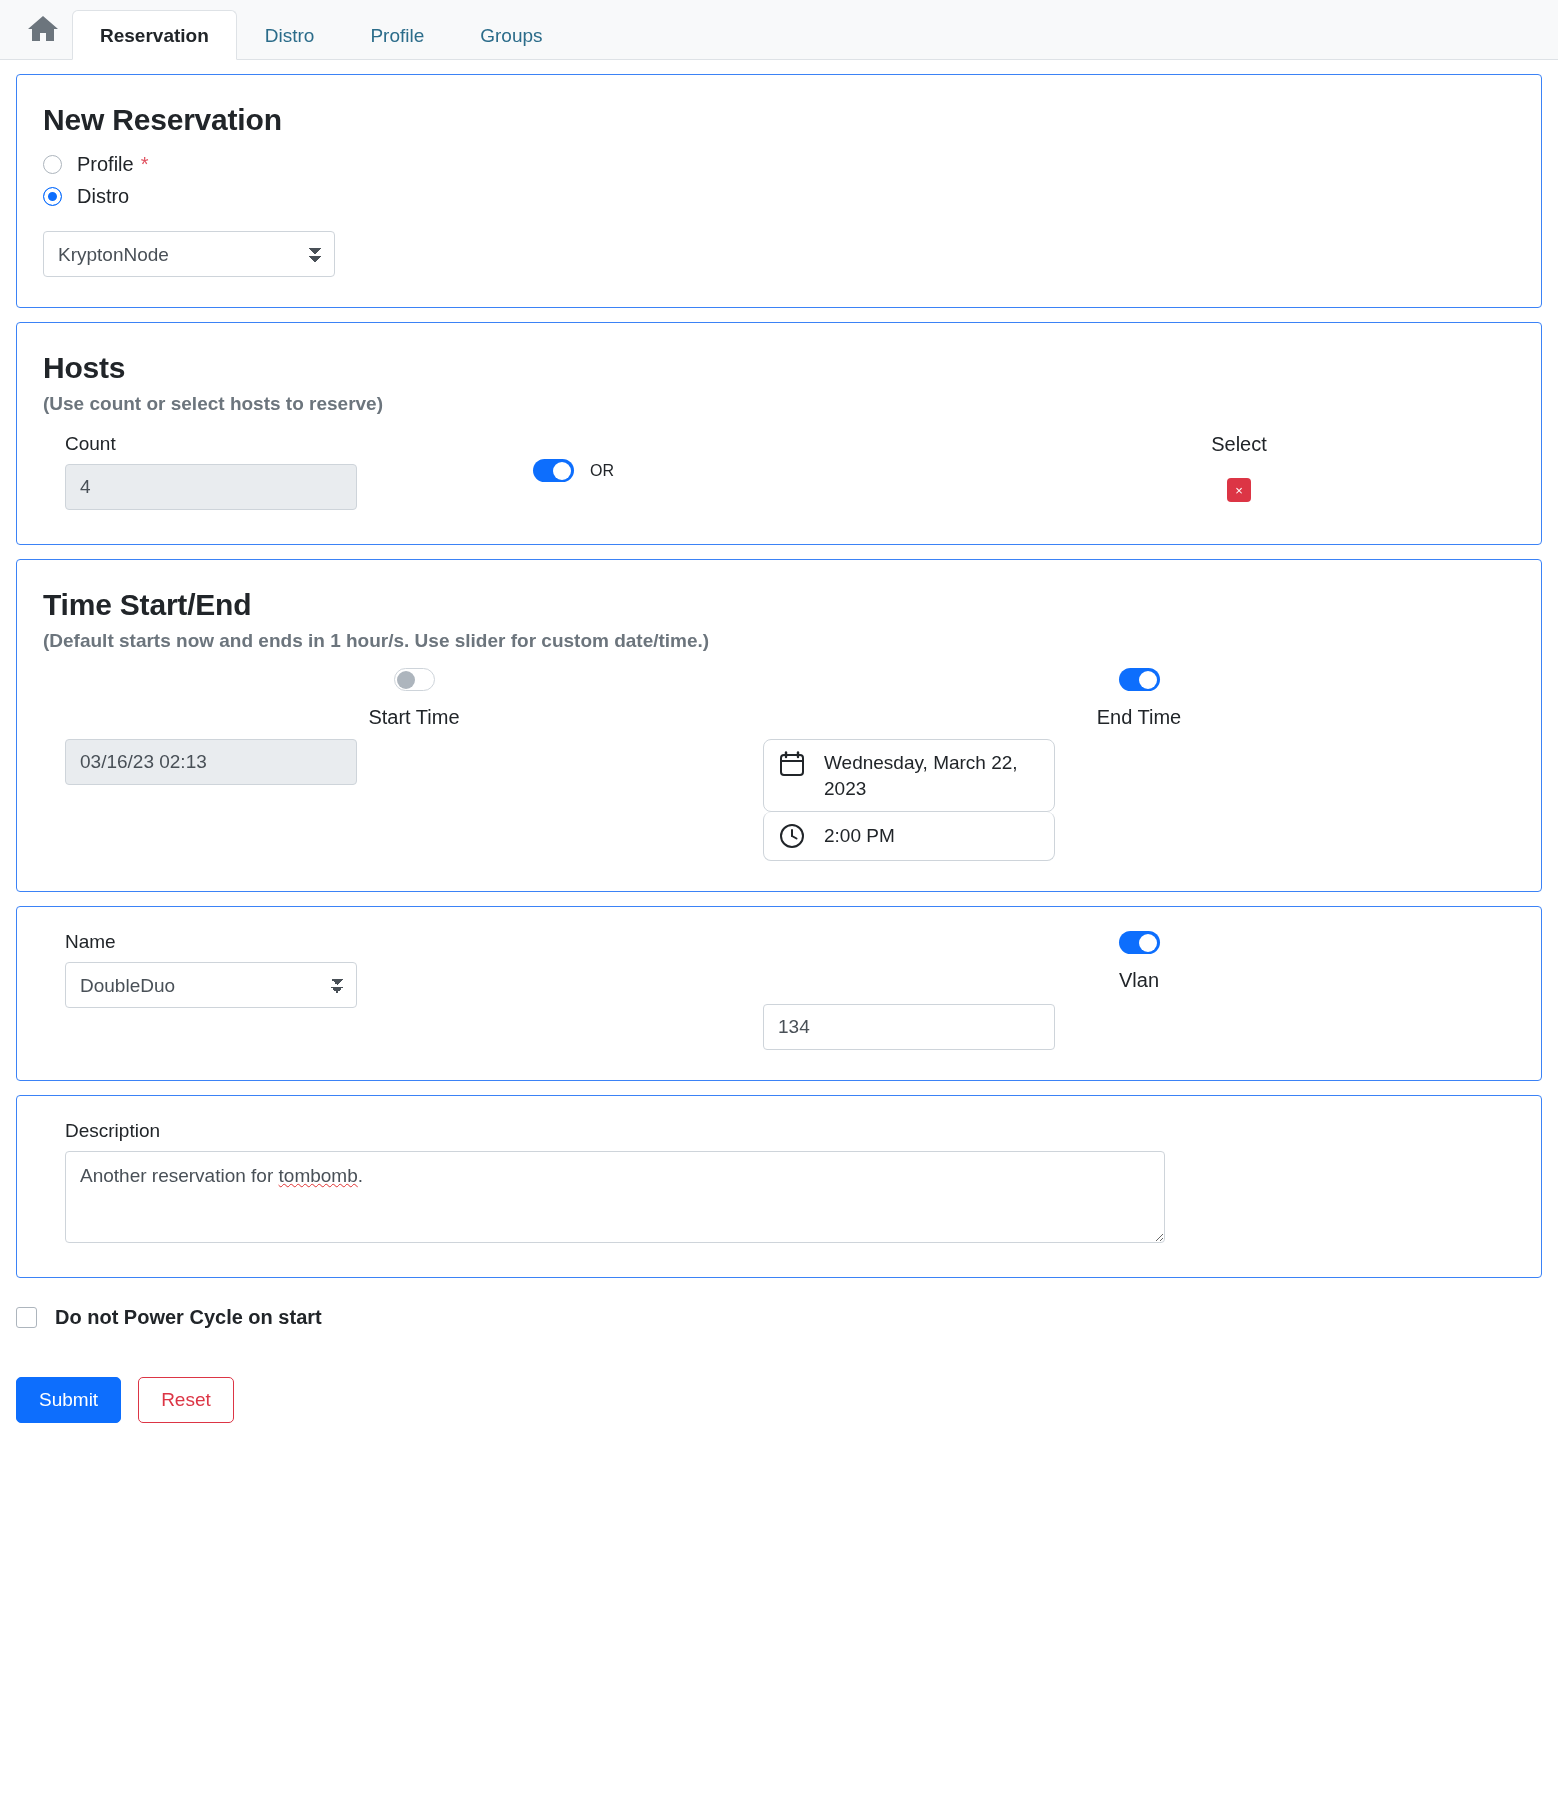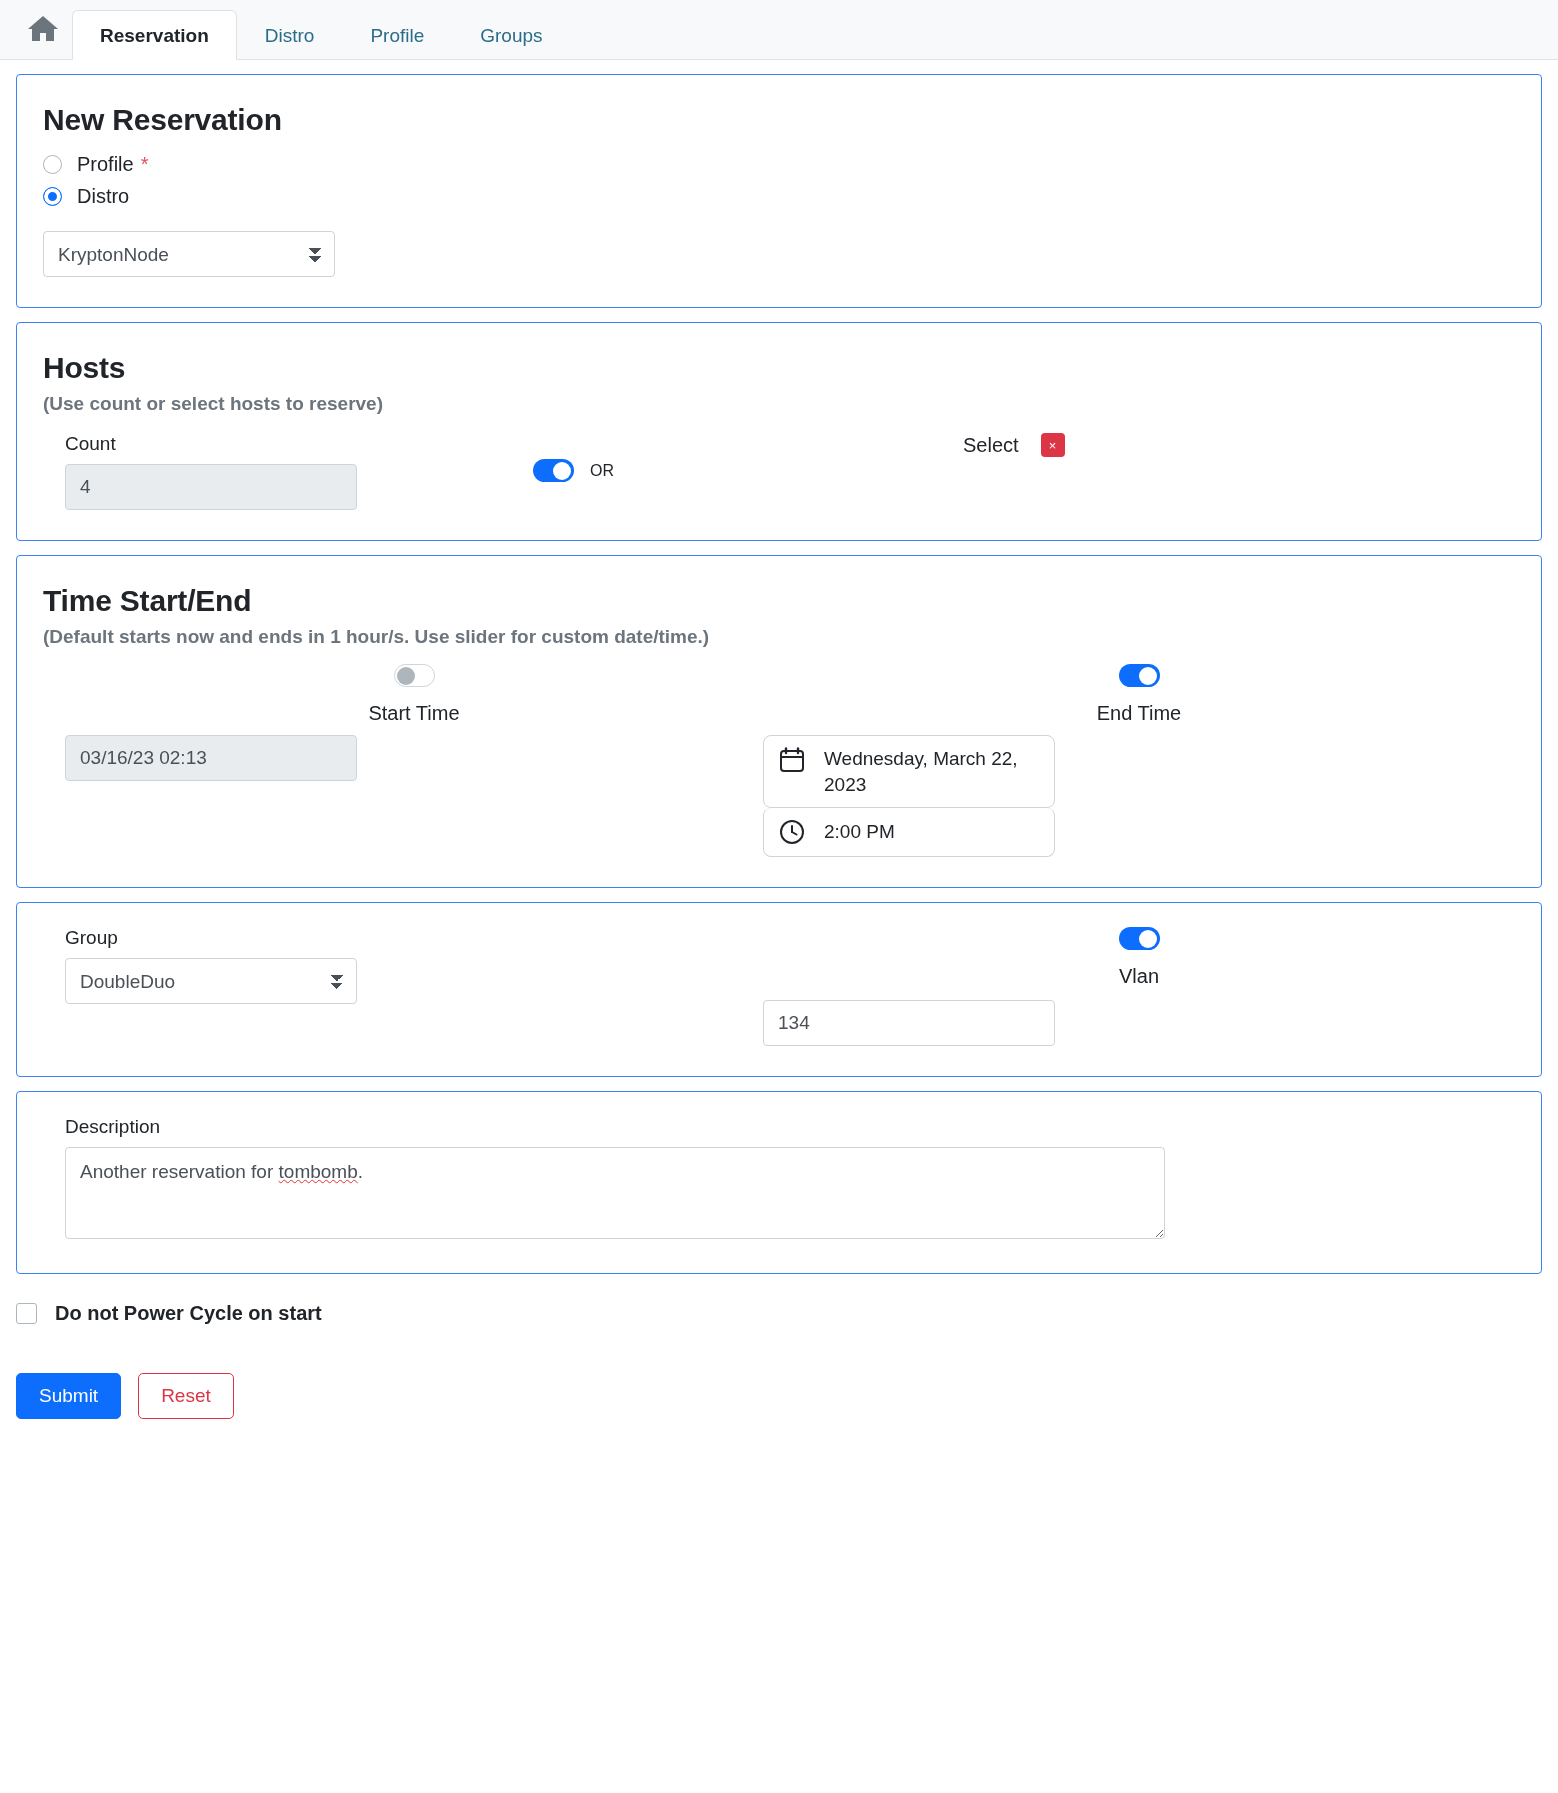--- a/index.html
+++ b/index.html
@@ -166,20 +166,21 @@
     align-items: flex-start;
     margin-top: 18px;
   }
   .hosts-count { width: 490px; padding-left: 22px; }
   .hosts-or { width: 430px; padding-top: 26px; display:flex; align-items:center; gap:16px;}
   .hosts-select { flex: 1; }
   .select-head {
     display: flex; align-items: center; gap: 22px;
     margin-bottom: 12px; padding-left: 0;
     font-size: 20px;
+    flex-direction: column;
   }
   .btn-x {
     width: 24px; height: 24px;
     background: #dc3545;
     border: none; border-radius: 4px;
     color: #fff; font-size: 13px; line-height: 24px;
     text-align: center; cursor: pointer;
   }
   textarea.hosts {
     width: 320px; height: 82px;
@@ -350,21 +351,21 @@
         </span>
         <span class="pick-txt">2:00 PM</span>
       </div>
     </div>
   </div>
 </div>
 
 <div class="card">
   <div class="gv-grid">
     <div class="gv-left">
-      <label class="fld">Group</label>
+      <label class="fld">Name</label>
       <select class="sel">
         <option>DoubleDuo</option>
       </select>
     </div>
     <div class="gv-right">
       <div class="toggle-line" style="margin-bottom:12px">
         <span class="toggle on"></span>
         <span>Vlan</span>
       </div>
       <input class="text" type="text" value="134" style="">

